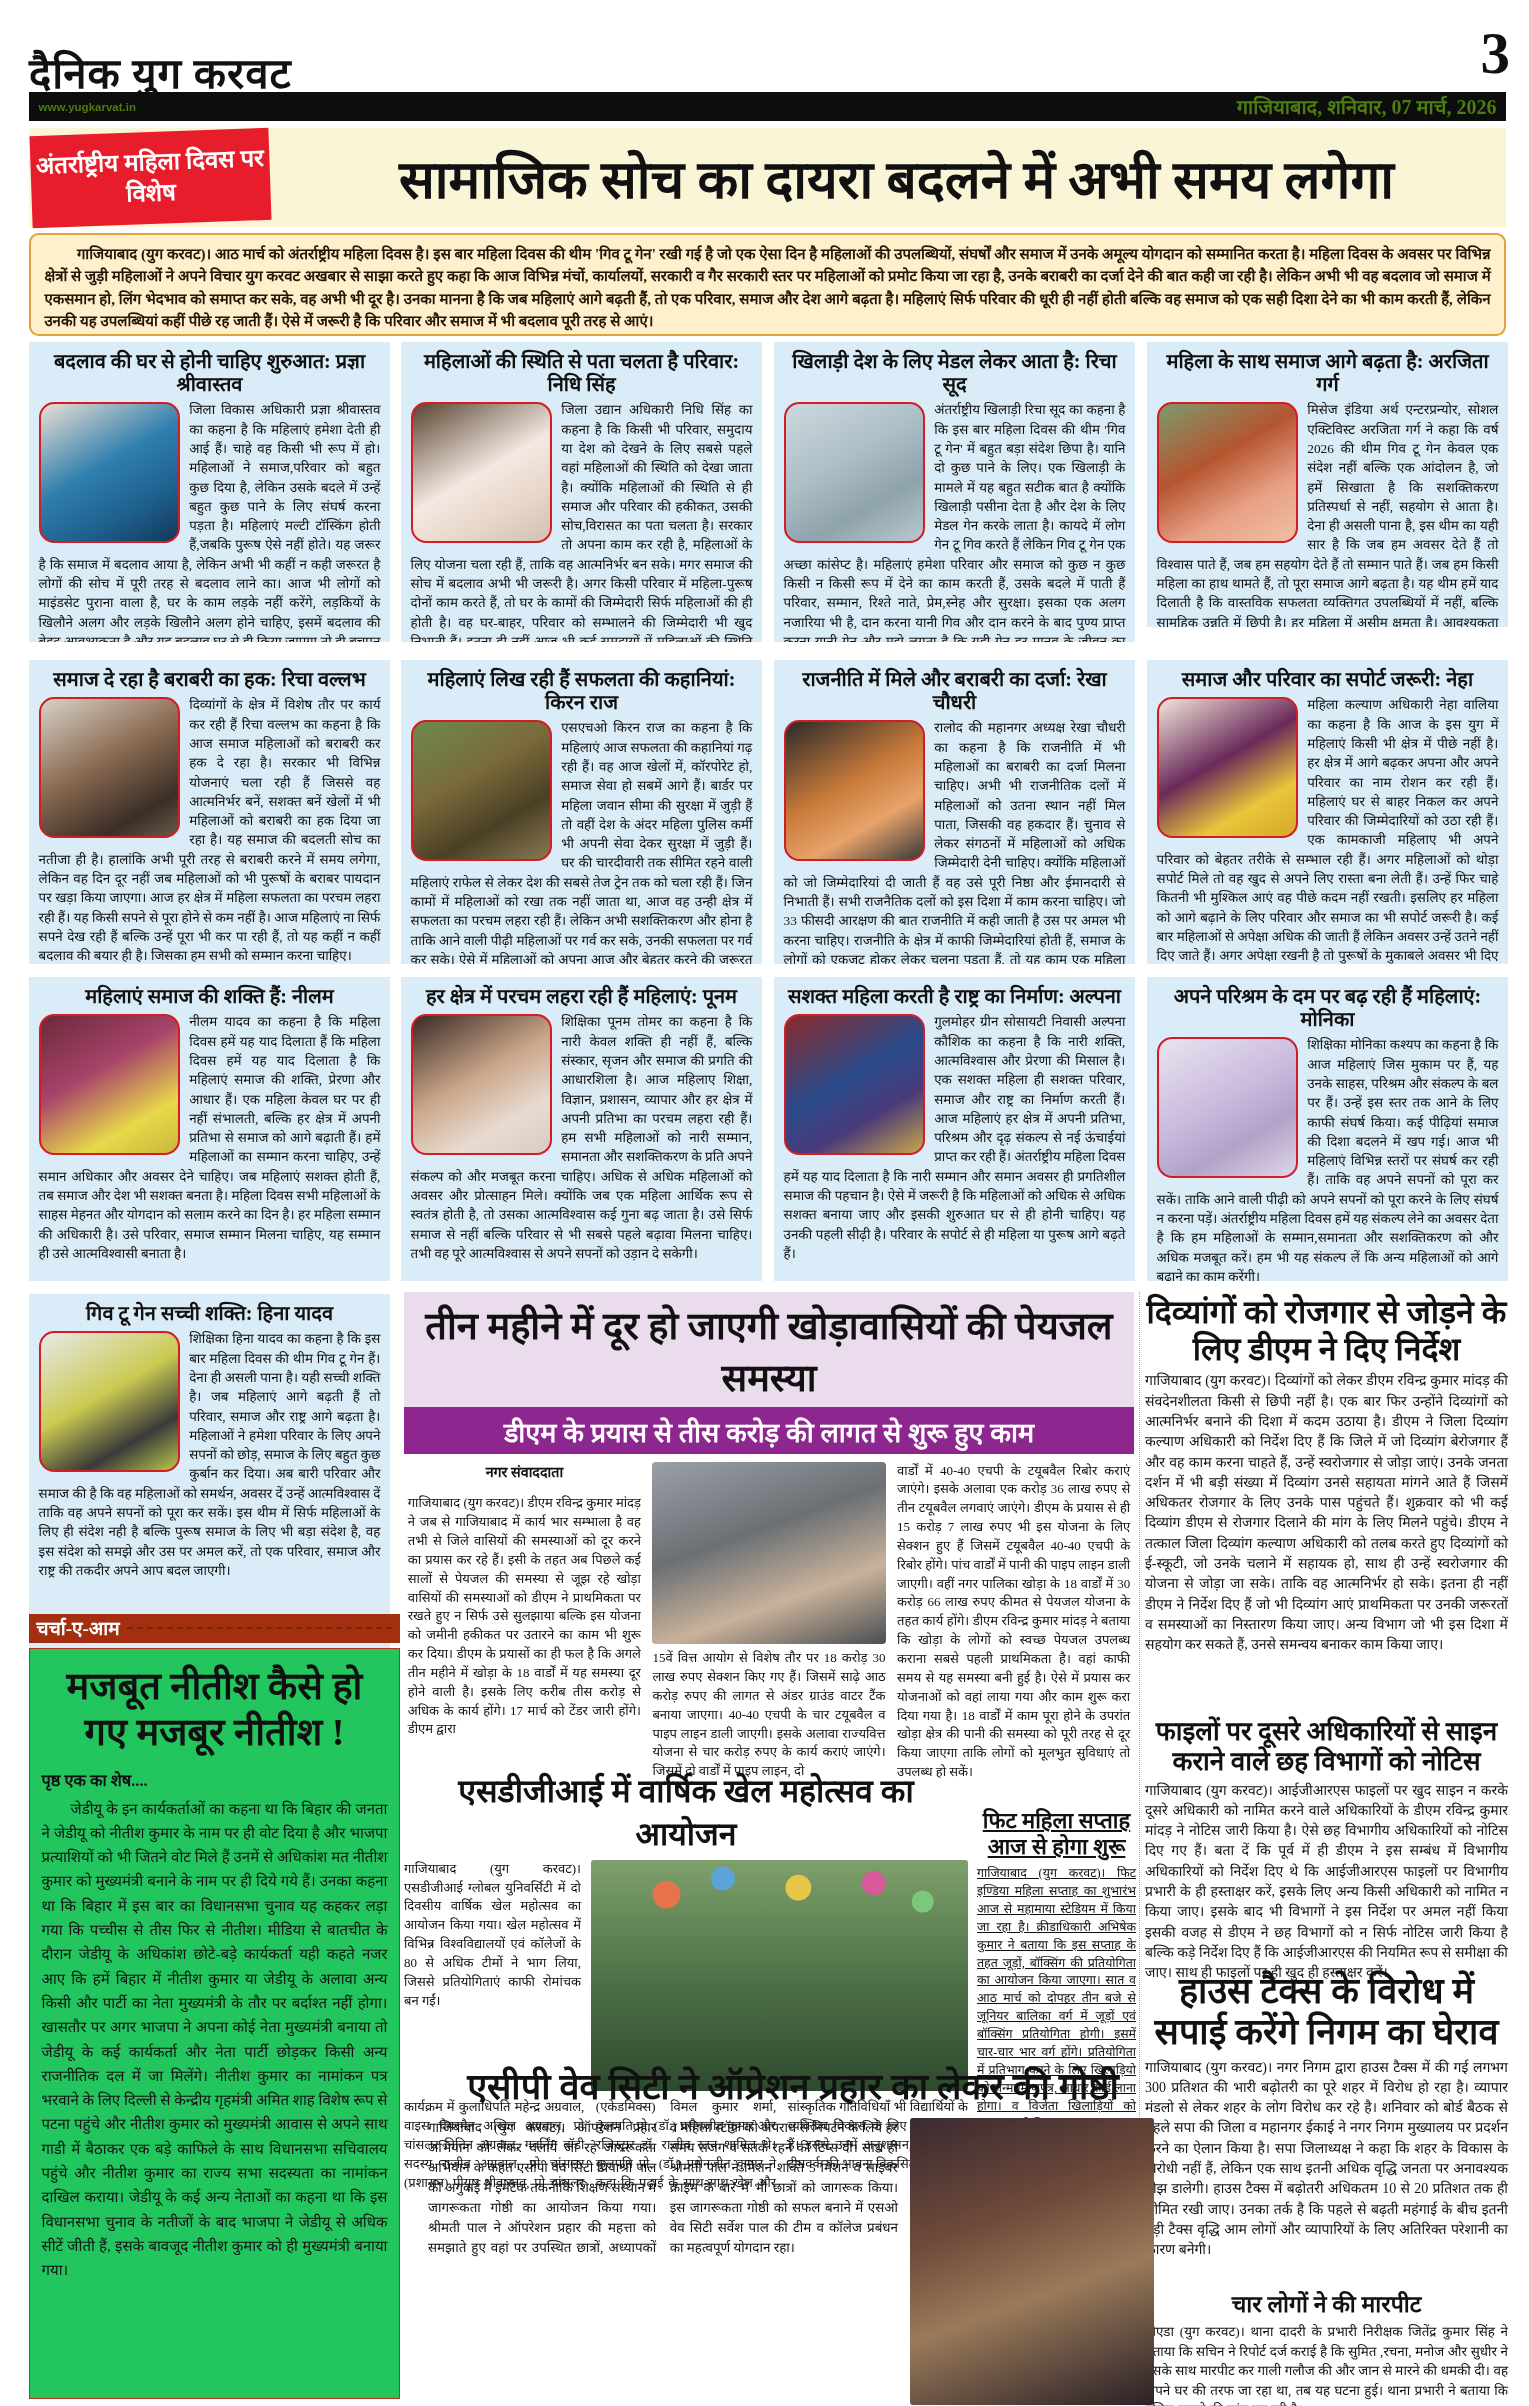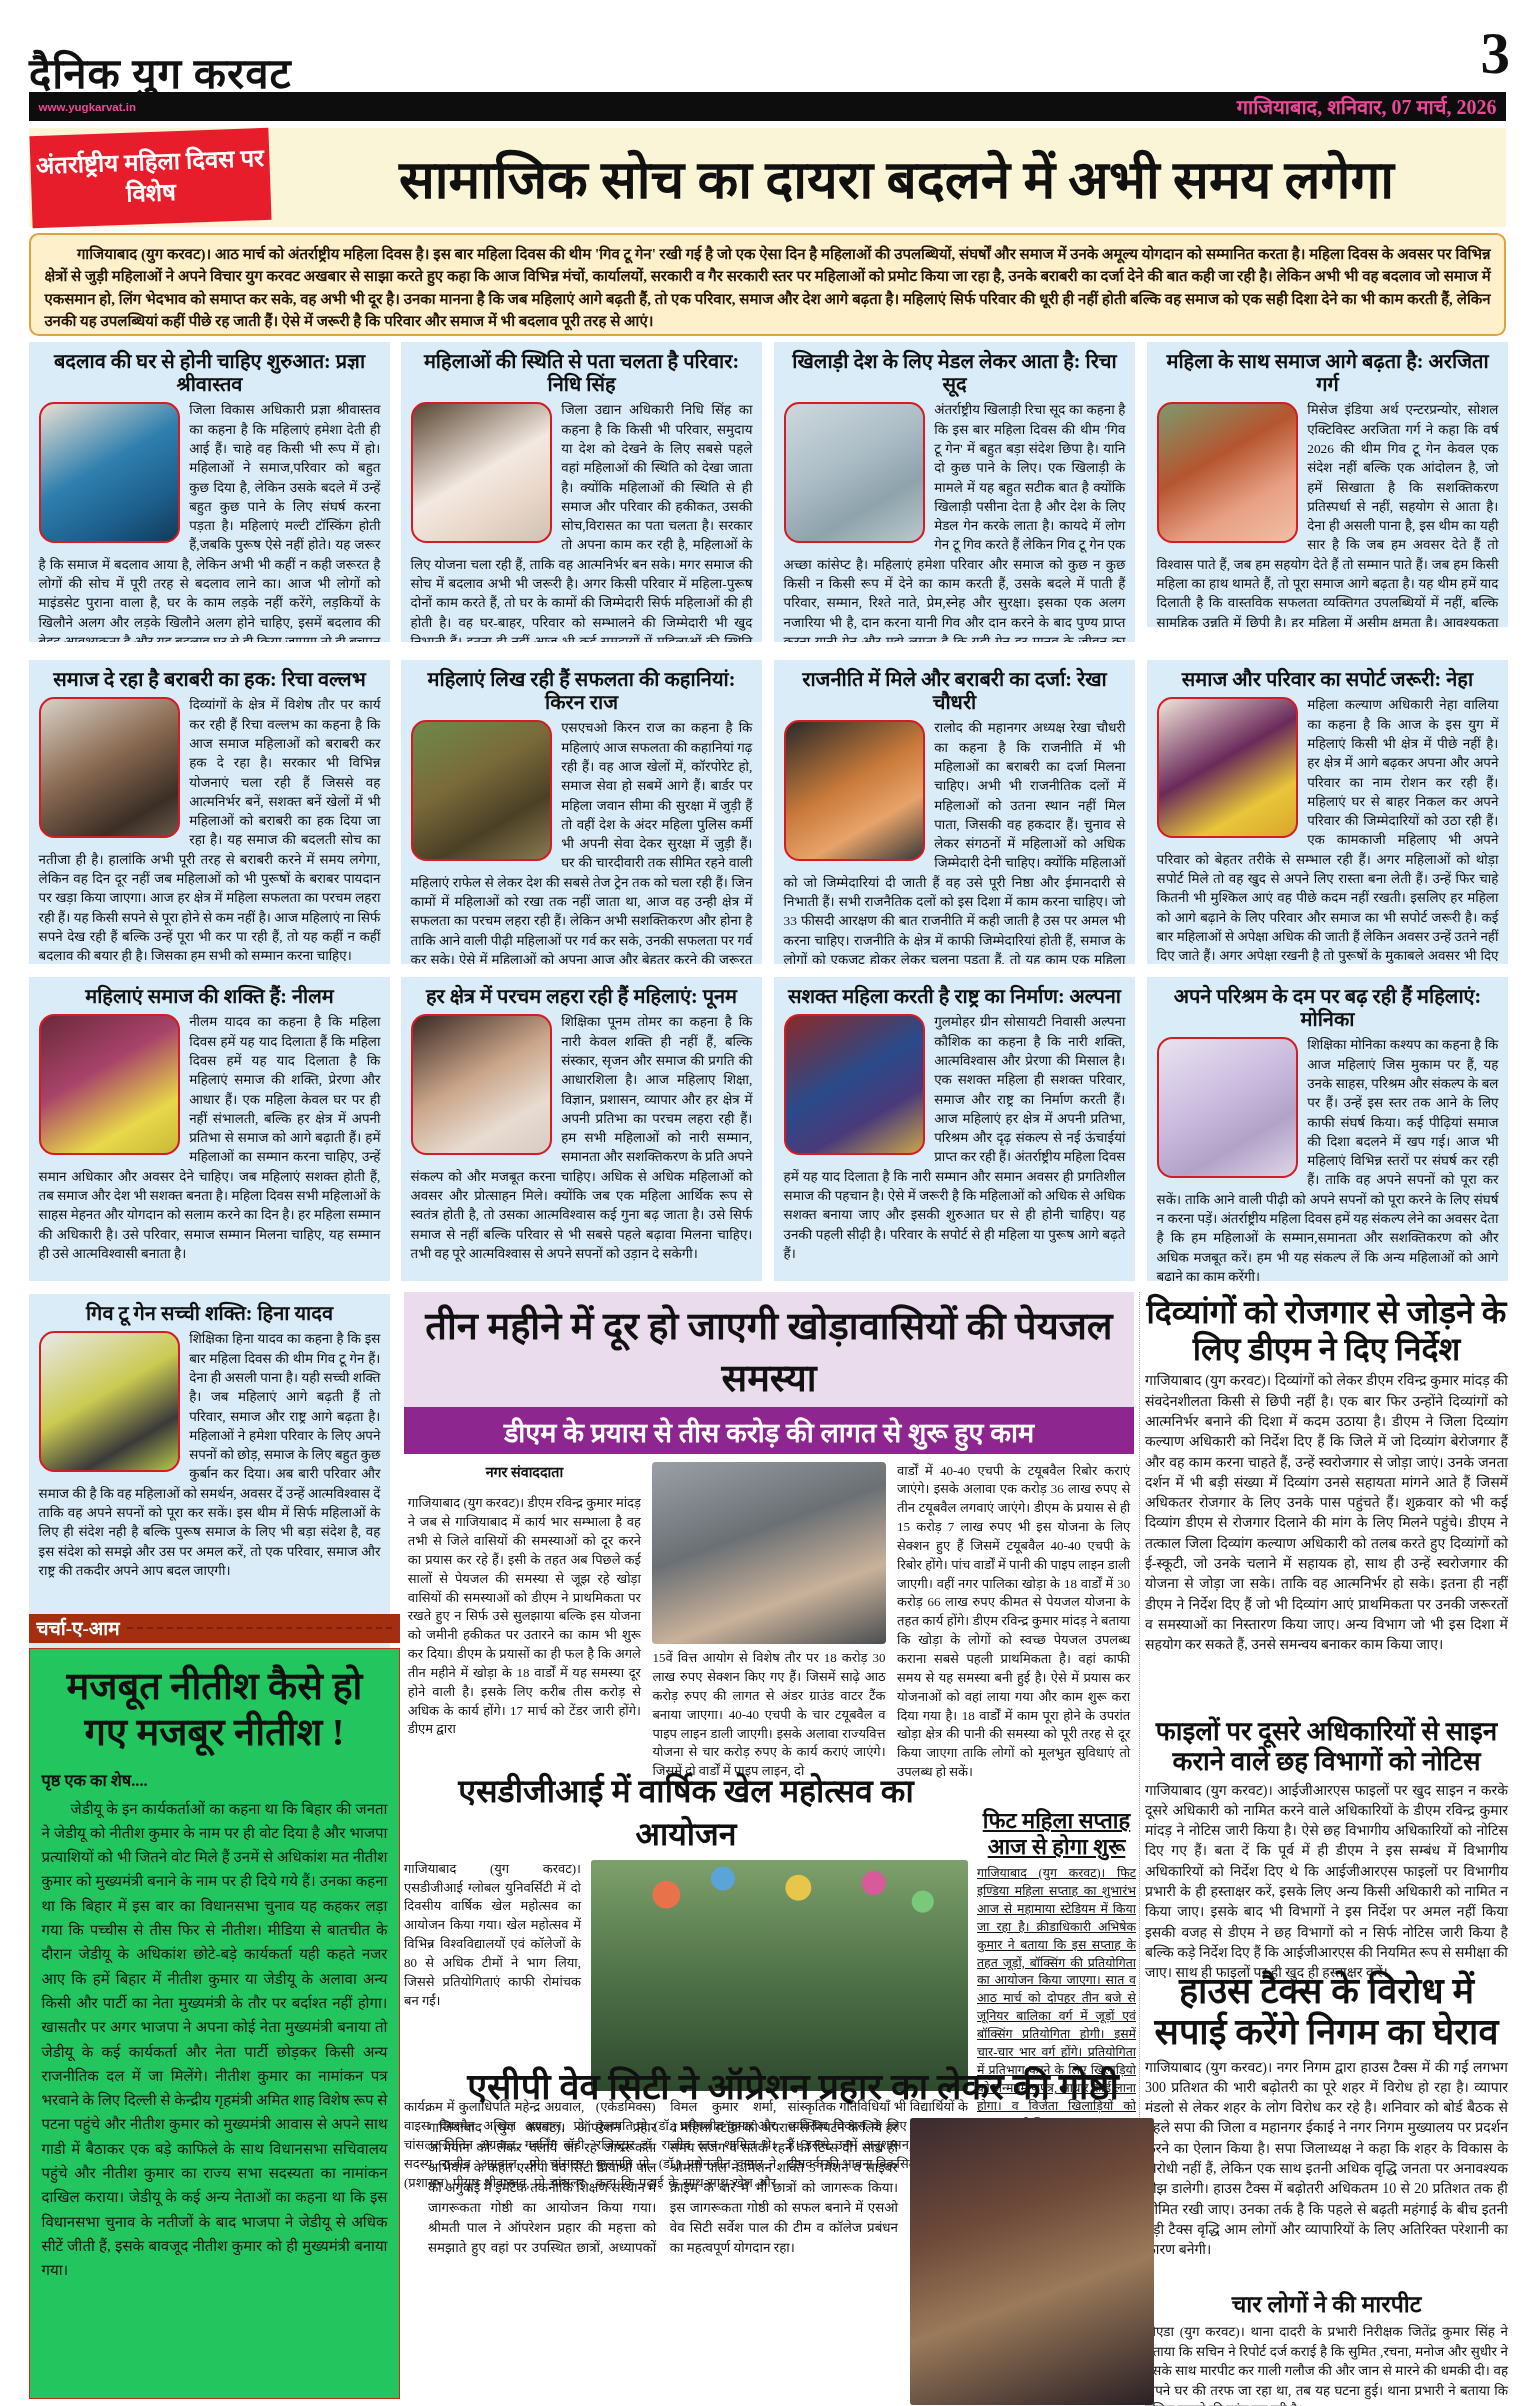--- a/index.html
+++ b/index.html
@@ -3,21 +3,21 @@
 <meta charset="utf-8">
 <style>
   * { margin:0; padding:0; box-sizing:border-box; }
   body { width:1529px; height:2407px; position:relative; background:#ffffff;
          font-family:"Liberation Serif","DejaVu Serif",serif; color:#111; }
   .abs { position:absolute; }
 
   
   .masthead { left:29px; top:36px; font-size:42px; font-weight:bold; letter-spacing:1px;margin-top:7px; }
   .pageno  { right:19px; top:19px; font-size:59px; font-weight:bold; }
-  .topbar  { left:29px; top:92px; width:1477px; height:29px; background:#0d0d0d; color:#ec4899;
+  .topbar  { left:29px; top:92px; width:1477px; height:29px; background:#0d0d0d; color:#4d7c0f;
              display:flex; justify-content:space-between; align-items:center; padding:0 9.6px; }
   .topbar .site { font-size:11.5px; font-family:"Liberation Sans",sans-serif; font-weight:bold; }
   .topbar .date { font-size:20px; font-weight:bold;text-align:center; }
 
   
   .band { left:29px; top:128px; width:1477px; height:99px; background:#fbf5d8;
           display:flex; align-items:center; }
   .special-tag { position:absolute; left:1.9px; top:3.8px; width:239px; height:92px; background:#e81d2c;
           color:#fff; font-weight:bold; font-size:24px; line-height:1.3; text-align:center;
           display:flex; align-items:center; justify-content:center; transform:rotate(-2deg);

